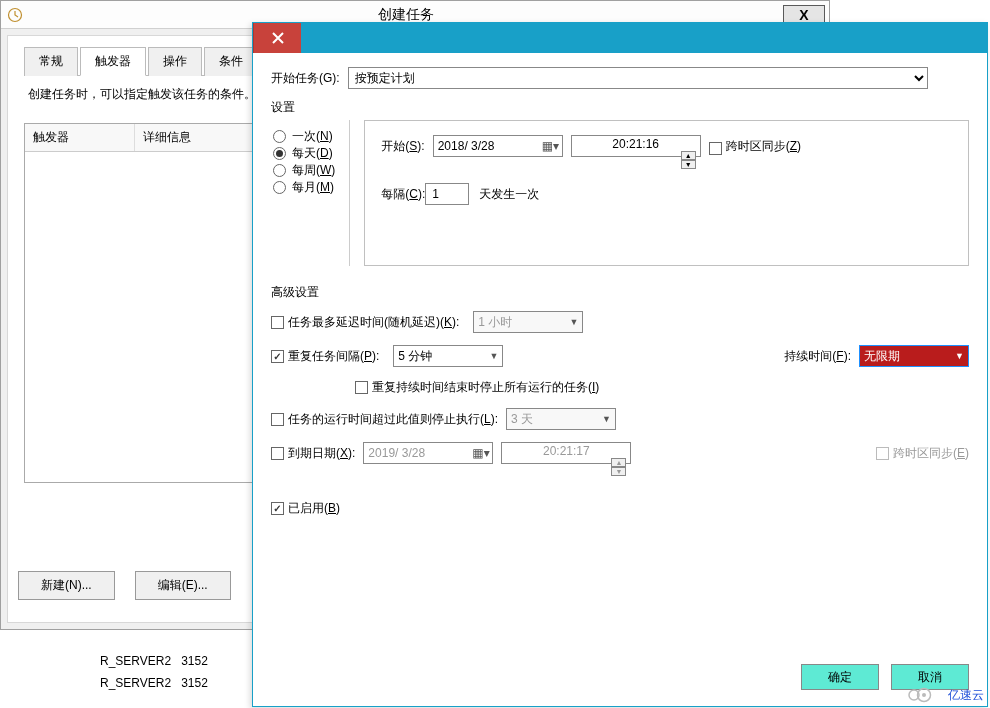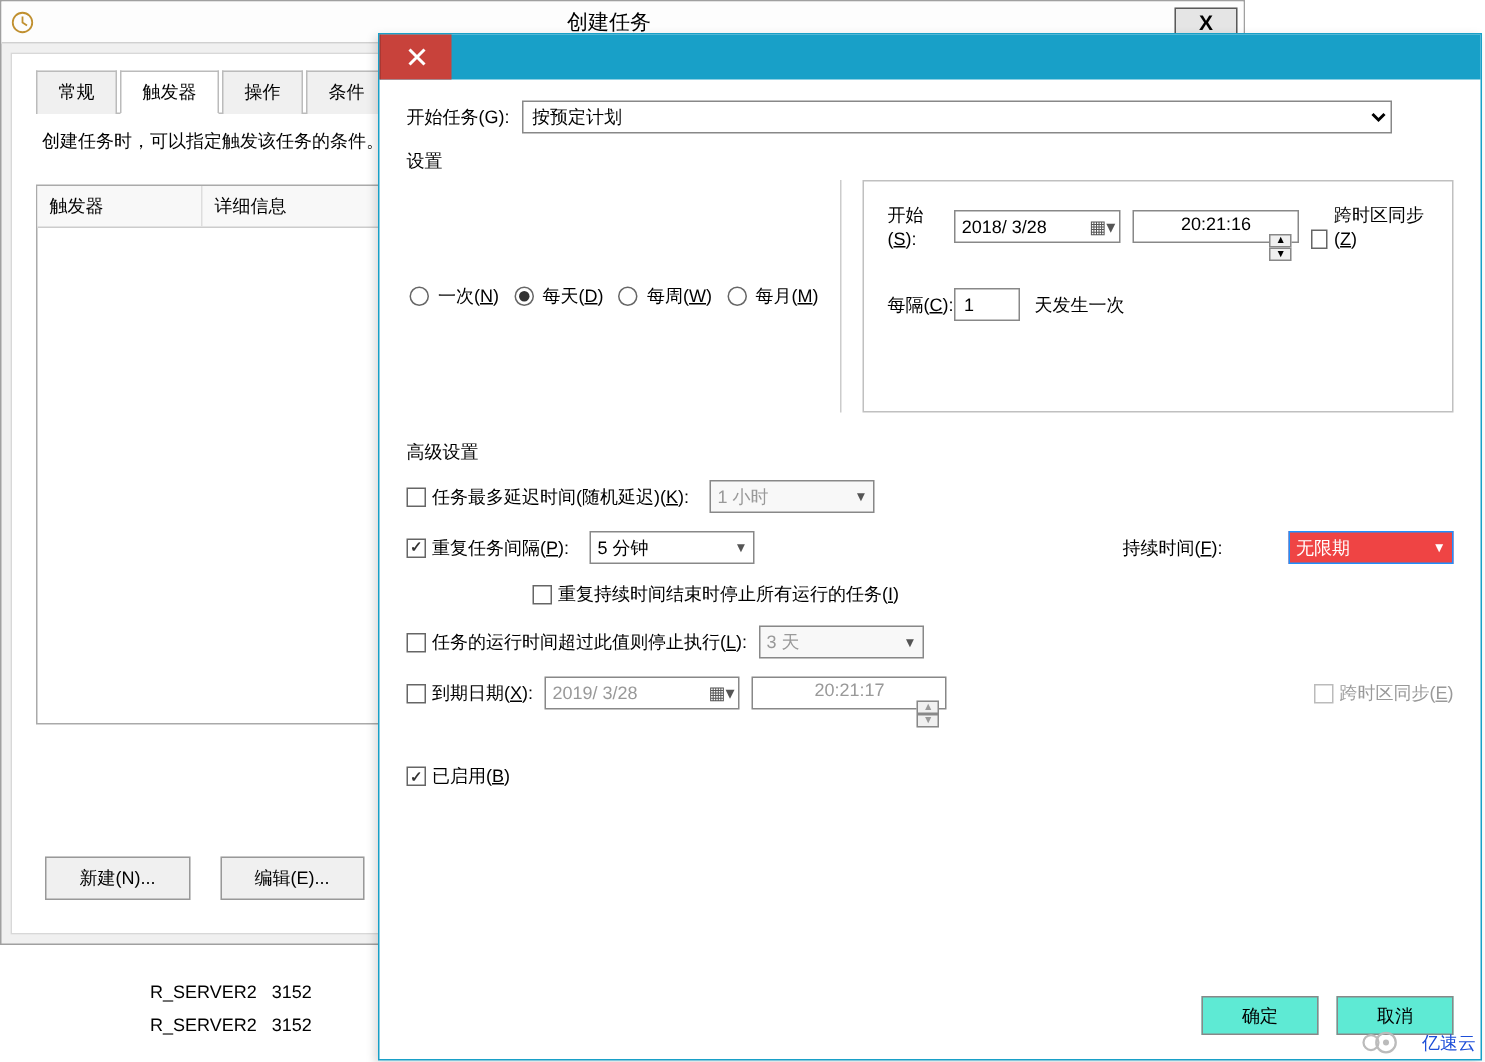--- a/index.html
+++ b/index.html
@@ -13,42 +13,42 @@
 .back-close { width: 42px; height: 20px; background: #e5e5e5; border: 1px solid #5a5a5a; display:flex; align-items:center; justify-content:center; font-weight:bold; font-size:14px; margin-right:4px; }
 .back-body { padding: 10px 16px 16px 16px; background:#fff; margin:6px; height: calc(100% - 40px); border:1px solid #d8d8d8; position:relative;}
 .tabs { display:flex; border-bottom:1px solid #bbb; margin-bottom:10px;}
 .tab { padding:5px 14px; border:1px solid #bbb; border-bottom:none; margin-right:2px; background:#f0f0f0; cursor:pointer; position:relative; top:1px;}
 .tab.active { background:#fff; border-bottom:1px solid #fff;}
 .back-desc { margin:8px 0 20px 4px; }
 .trigger-list { border:1px solid #aaa; height:360px; background:#fff;}
 .trigger-list-header { display:flex; border-bottom:1px solid #ccc; background:#f8f8f8;}
 .trigger-list-header div { padding:5px 8px; border-right:1px solid #ddd;}
 .trigger-col1 { width:110px;} .trigger-col2 { flex:1;}
-.back-buttons { position:absolute; bottom:22px; left:22px; display:flex; gap:20px;}
+.back-buttons { position:absolute; bottom:22px; left:10px; display:flex; gap:20px;}
 .win-btn { padding:5px 22px; background:#f0f0f0; border:1px solid #999; cursor:pointer;}
 
 
 .bg-rows { position:absolute; left:100px; top:650px; font-size:12px;}
 .bg-rows div { padding:4px 0; }
 
 
 .front-window { position:absolute; left:252px; top:22px; width:736px; height:685px; background:#fff; border:1px solid #18a0c8; box-shadow: -2px 2px 6px rgba(0,0,0,0.15);}
 .front-titlebar { height:30px; background:#18a0c8; color:#fff; display:flex; align-items:center; position:relative;}
 .front-title { flex:1; text-align:center; font-size:14px;}
 .front-close { width:48px; height:30px; background:#c8423b; color:#fff; display:flex; align-items:center; justify-content:center; font-size:16px; font-weight:bold; cursor:pointer; border-left:1px solid rgba(0,0,0,0.15);}
 .front-body { padding:14px 18px; }
 
 .row { display:flex; align-items:center; margin-bottom:10px; }
 .lbl { margin-right:8px; }
 select.combo { height:22px; border:1px solid #888; background:#fff; padding:1px 2px;}
 .wide-combo { width:580px; }
 
 .group-label { margin:6px 0 4px 0; }
 .settings-panel { display:flex; gap:14px; margin-bottom:18px;}
-.freq-col { display:flex; flex-direction:row; gap:10px; padding:8px 14px 8px 2px; border-right:1px solid #ccc;}
+.freq-col { display:flex; flex-direction:column; gap:0; padding:8px 14px 8px 2px; border-right:1px solid #ccc;}
 .radio-row { display:flex; align-items:center; gap:6px; cursor:pointer;}
 .radio-dot { width:13px; height:13px; border:1px solid #666; border-radius:50%; display:flex; align-items:center; justify-content:center;}
 .radio-dot.checked::after { content:""; width:7px; height:7px; background:#333; border-radius:50%;}
 .sched-col { flex:1; border:1px solid #c0c0c0; padding:14px 16px 50px 16px; position:relative;}
 .sched-row1 { display:flex; align-items:center; gap:8px; margin-bottom:26px;}
 .date-input, .time-input, .num-input { border:1px solid #888; height:22px; padding:1px 4px; background:#fff;}
 .date-input { width:130px; display:flex; align-items:center; justify-content:space-between;}
 .cal-icon { width:16px; text-align:center; color:#555;}
 .time-input { width:130px; display:flex; align-items:center;flex-direction:column;}
 .spinner { width:15px; display:flex; flex-direction:column; margin-left:auto;}
@@ -57,21 +57,21 @@
 .chk.checked::after { content:"✓"; font-size:10px; font-weight:bold; color:#333;}
 .chk.disabled { border-color:#bbb;}
 .num-input { width:44px; text-align:left; padding-left:6px;}
 
 .adv-label { margin-bottom:10px; }
 .adv-rows { display:flex; flex-direction:column; gap:12px;}
 .adv-row { display:flex; align-items:center; gap:8px;}
 .combo-small { width:110px; height:22px; border:1px solid #888; padding:1px 4px; display:flex; align-items:center; justify-content:space-between; background:#fff;}
 .combo-small.disabled { color:#999; background:#f8f8f8;}
 .combo-small .caret { font-size:9px; color:#555;}
-.highlighted { background:#ef4444; color:#fff; border:1px solid #1e90ff;margin-left:36px;}
+.highlighted { background:#b91c1c; color:#fff; border:1px solid #1e90ff;}
 .indent { padding-left:84px;}
 .disabled-text { color:#999;}
 
 .enabled-row { margin-top:36px;}
 
 .footer-buttons { position:absolute; right:18px; bottom:16px; display:flex; gap:12px;}
 .dlg-btn { width:78px; height:26px; border:1px solid #888; background:#5eead4; display:flex; align-items:center; justify-content:center; cursor:pointer;}
 
 .watermark { position:absolute; right:6px; bottom:4px; color:#1d4ed8; font-size:13px; display:flex; gap:14px;}
 .watermark svg { width:28px; height:16px; }

